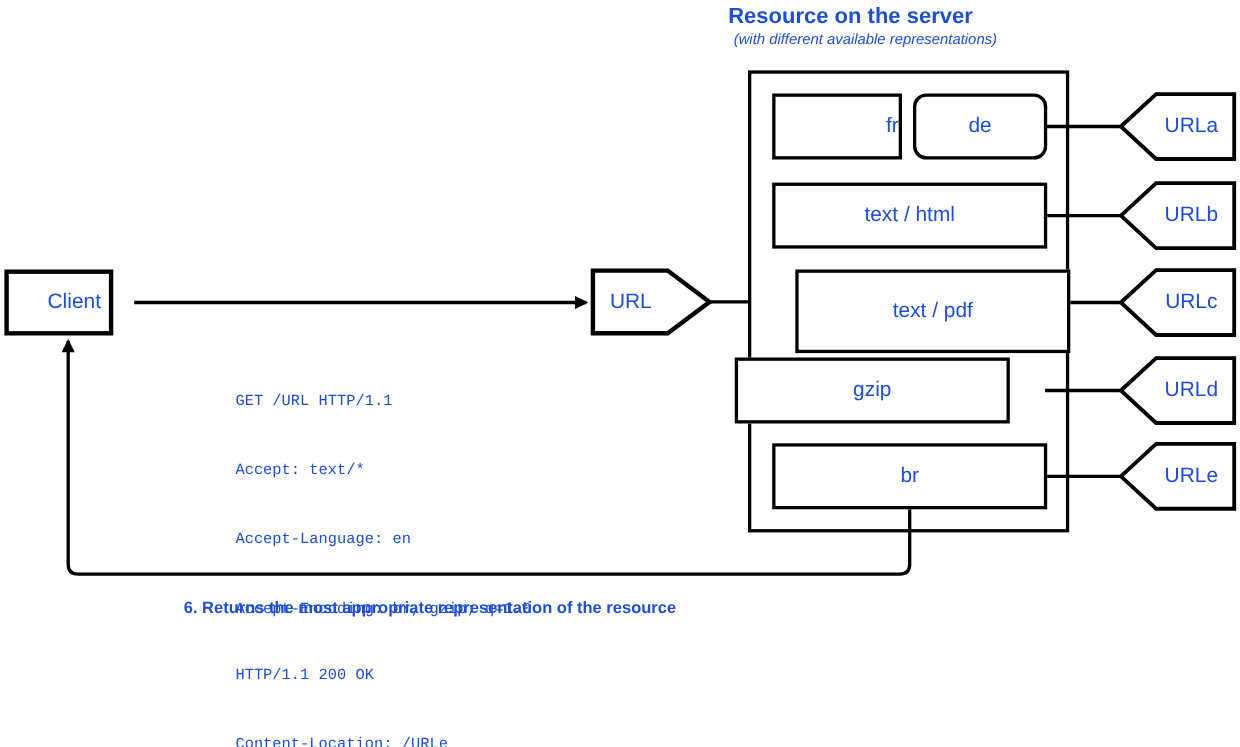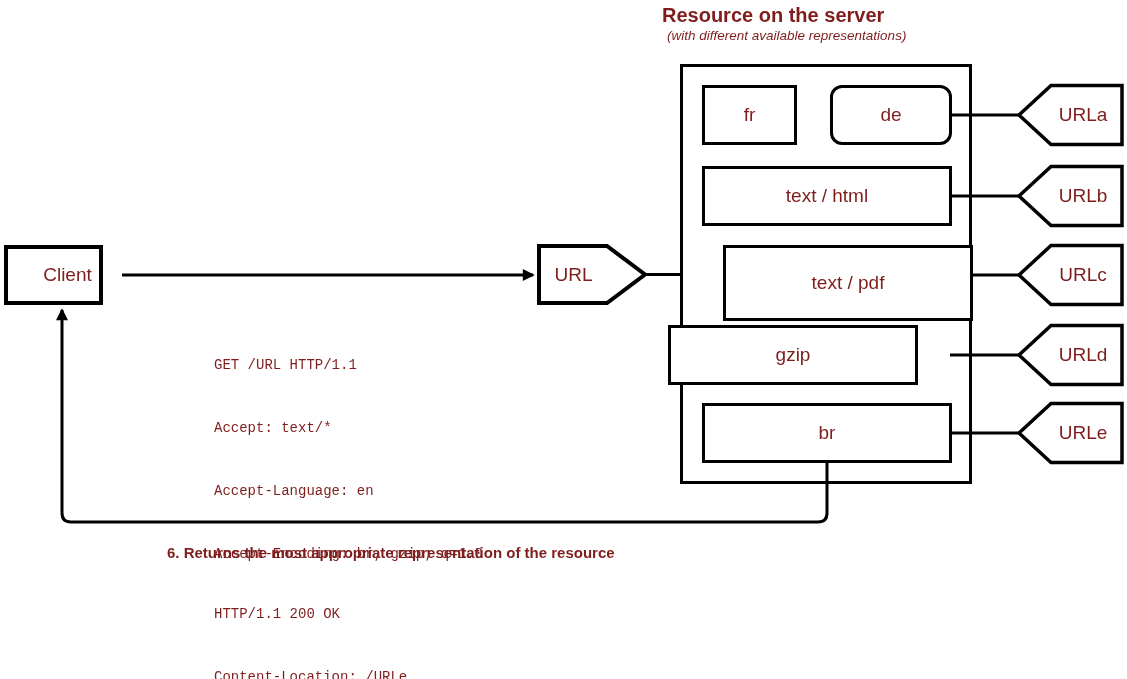--- a/index.html
+++ b/index.html
@@ -1,18 +1,18 @@
 <!DOCTYPE html>
 <html><head>
 <meta charset="utf-8">
 <style>
   html,body { margin:0; padding:0; background:#ffffff; }
   .canvas {
     position:relative; width:1127px; height:679px; background:#ffffff;
-    font-family:"Liberation Sans", sans-serif; color:#7f1d1d; overflow:hidden;
+    font-family:"Liberation Sans", sans-serif; color:#1d4ed8; overflow:hidden;
   }
   svg.overlay { position:absolute; left:0; top:0; width:1127px; height:679px; }
   .box {
     position:absolute; box-sizing:border-box; border:3px solid #000; background:#fff;
     display:flex; align-items:center; justify-content:center; font-size:19px;
   }
   .client-box { border-width:4px; }
   .server-box { background:transparent; }
   .shape-label {
     position:absolute; display:flex; align-items:center; justify-content:center;
@@ -61,21 +61,21 @@
   <div class="diagram-subtitle">(with different available representations)</div>
 
   <div class="box client-box" style="left:4px; top:245px; width:99px; height:60px;padding-left:28px;">
     <span>Client</span>
   </div>
 
   <div class="shape-label" style="left:539px; top:246px; width:69px; height:57px;">URL</div>
 
   <div class="box server-box" style="left:680px; top:64px; width:292px; height:420px;"></div>
 
-  <div class="box" style="left:702px; top:85px; width:95px; height:60px;">
+  <div class="box" style="left:702px; top:85px; width:118px; height:60px;justify-content:flex-end;">
     <span>fr</span>
   </div>
   <div class="box" style="left:830px; top:85px; width:122px; height:60px;border-radius:12px;">
     <span>de</span>
   </div>
   <div class="box" style="left:702px; top:166px; width:250px; height:60px;">
     <span>text / html</span>
   </div>
   <div class="box" style="left:690px; top:245px; width:250px; height:76px;margin-left:33px;">
     <span>text / pdf</span>

